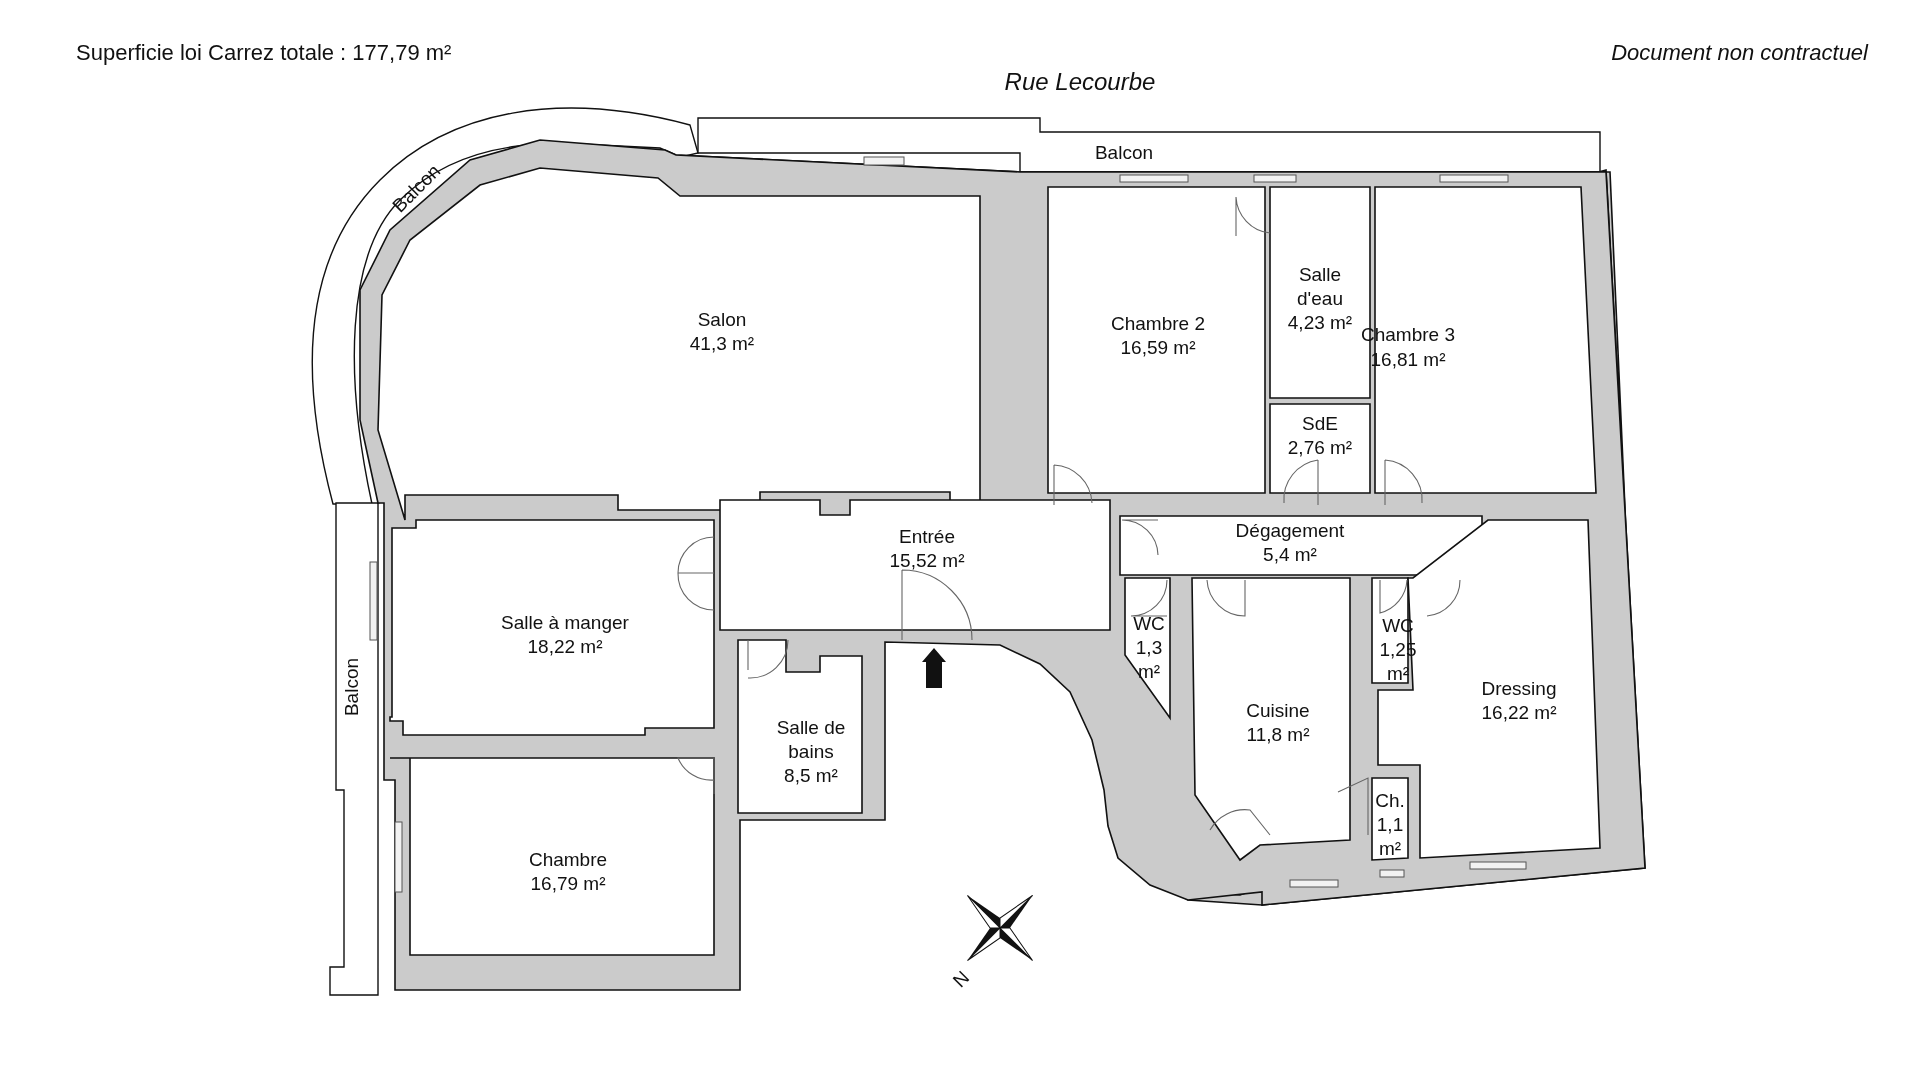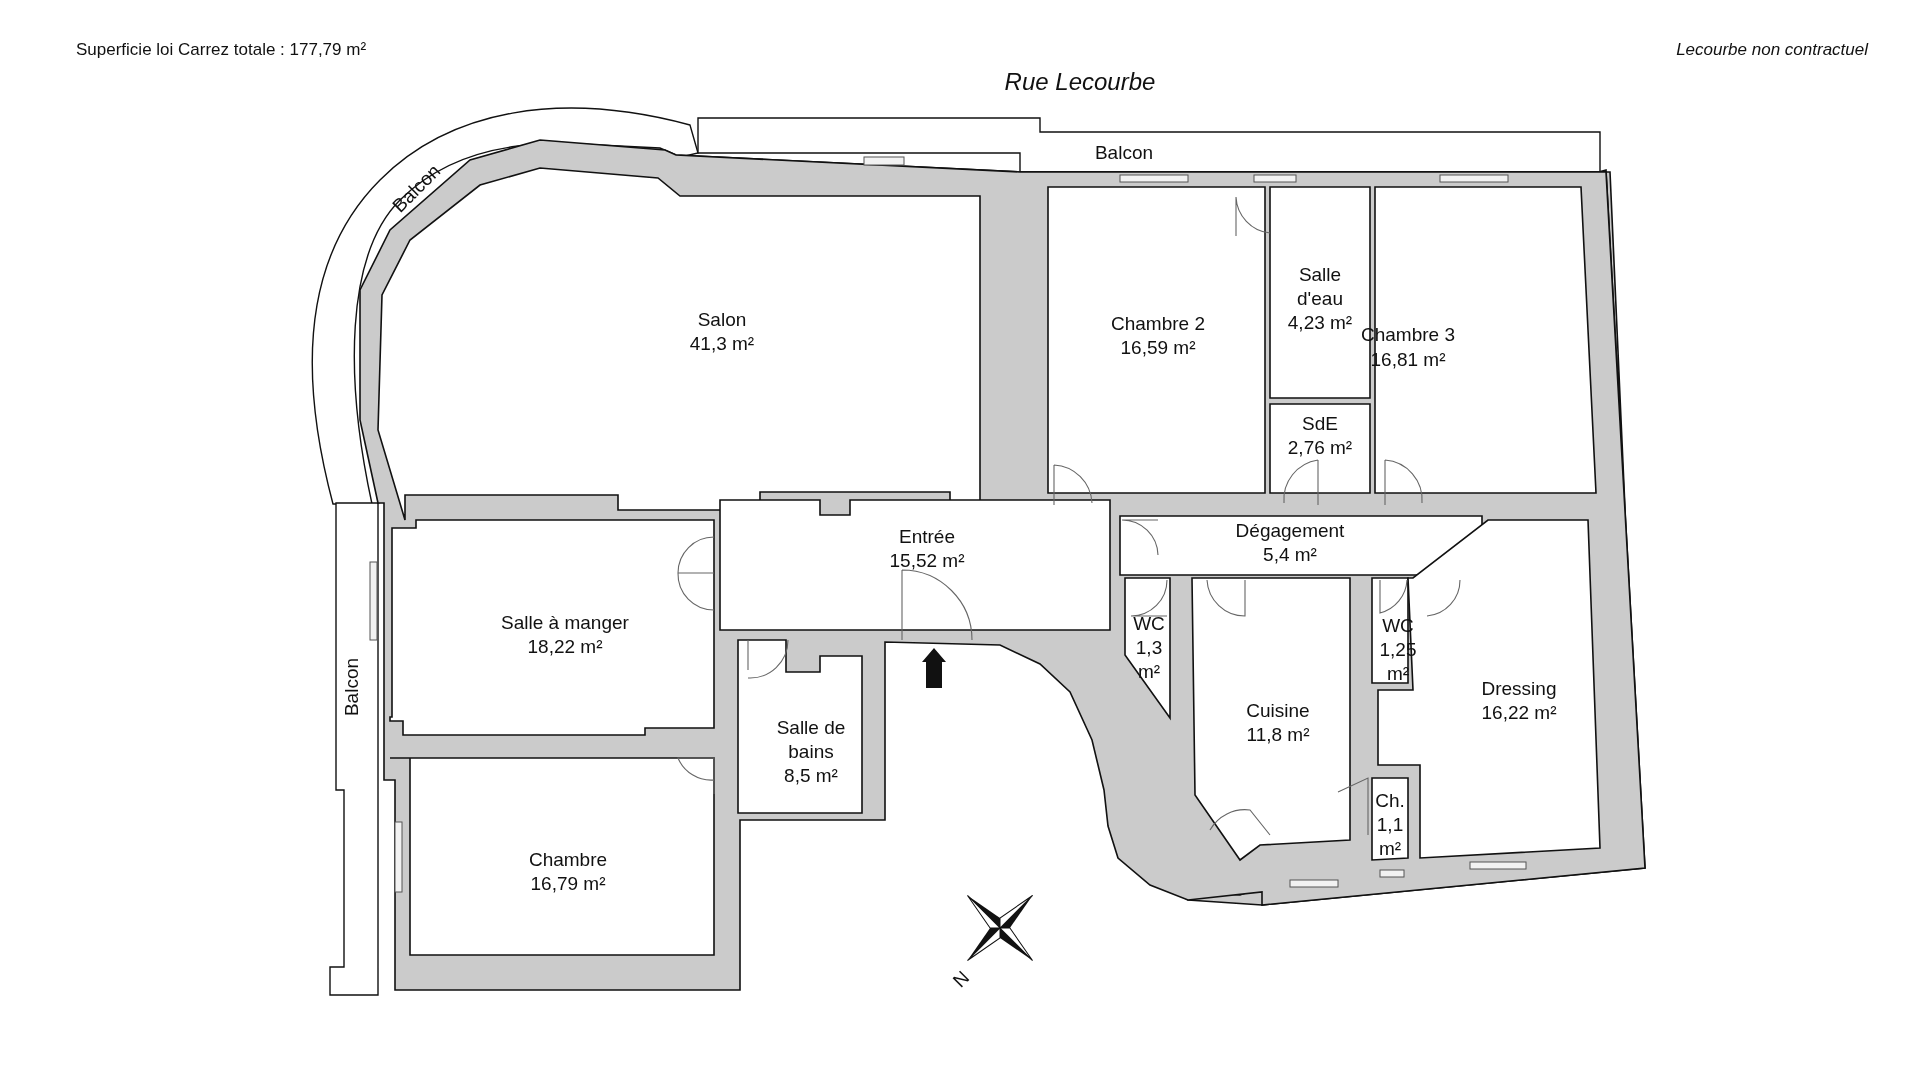--- a/index.html
+++ b/index.html
@@ -1,35 +1,35 @@
 <!DOCTYPE html>
 <html><head>
 <meta charset="utf-8">
 <style>
   html, body { margin: 0; padding: 0; background: #ffffff; }
   body { width: 1920px; height: 1080px; position: relative; overflow: hidden;
          font-family: "Liberation Sans", "DejaVu Sans", sans-serif; color: #111; }
-  .hdr { position: absolute; font-size: 17px; color: #111; }
+  .hdr { position: absolute; font-size: 22px; color: #111; }
   #total { left: 76px; top: 40px; }
   #disclaimer { right: 52px; top: 40px; font-style: italic; }
   #street { left: 0; width: 2160px; text-align: center; top: 68px; font-style: italic; font-size: 24px; }
   svg { position: absolute; left: 0; top: 0; }
   .wall { fill: #cbcbcb; stroke: #111; stroke-width: 1.6; stroke-linejoin: miter; }
   .room { fill: #ffffff; stroke: #111; stroke-width: 1.6; }
   .bal { fill: #ffffff; stroke: #111; stroke-width: 1.4; }
   .win { fill: #f2f2f2; stroke: #555; stroke-width: 1; }
   .door { fill: none; stroke: #666; stroke-width: 1.1; }
   .lbl { font-family: "Liberation Sans", "DejaVu Sans", sans-serif; font-size: 19px; fill: #111; text-anchor: middle; }
   .ballbl { font-family: "Liberation Sans", "DejaVu Sans", sans-serif; font-size: 19px; fill: #111; text-anchor: middle; }
 </style>
 </head>
 <body>
 
 <div class="hdr" id="total">Superficie loi Carrez totale :  177,79 m²</div>
-<div class="hdr" id="disclaimer">Lecourbe non contractuel</div>
+<div class="hdr" id="disclaimer">Document non contractuel</div>
 <div class="hdr" id="street">Rue Lecourbe</div>
 
 <svg width="1920" height="1080" viewBox="0 0 1920 1080">
 
   <g>
     <path class="bal" d="M 333 504 C 300 380, 300 260, 380 180 C 450 110, 560 90, 690 125 L 698 153 L 668 160 C 560 130, 460 140, 400 200 C 345 255, 345 380, 372 504 Z"></path>
     <path class="bal" d="M 698 118 L 1040 118 L 1040 132 L 1600 132 L 1600 172 L 1020 172 L 1020 153 L 698 153 Z"></path>
     <path class="bal" d="M 336 503 L 378 503 L 378 995 L 330 995 L 330 967 L 344 967 L 344 790 L 336 790 Z"></path>
   </g>
 

